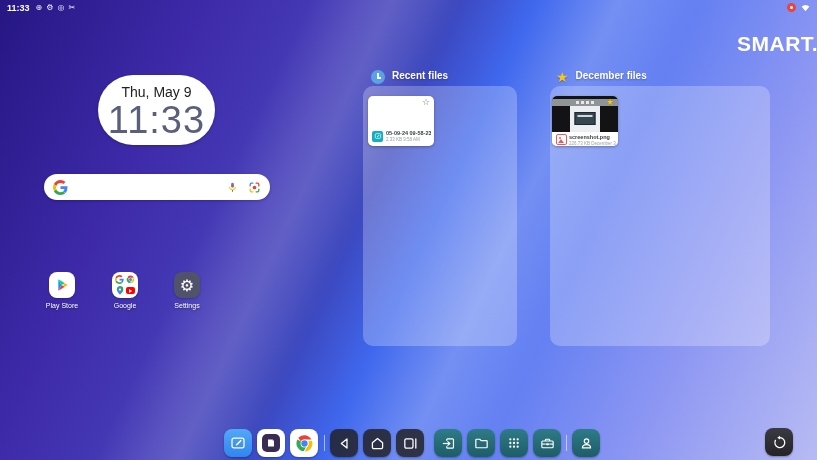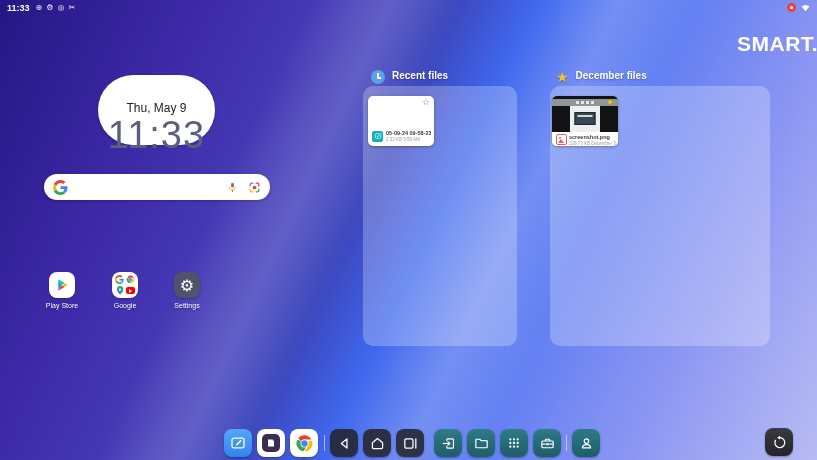--- a/index.html
+++ b/index.html
@@ -18,21 +18,21 @@
   .sb-time{font-size:9px;font-weight:bold;margin-left:7px;}
   .sb-left-icons{display:flex;gap:4px;margin-left:6px;font-size:8px;line-height:15px;opacity:.95;}
   .sb-right{position:absolute;right:6px;top:0;height:15px;display:flex;align-items:center;gap:4px;}
   .rec-dot{width:9px;height:9px;border-radius:50%;background:#e8453c;position:relative;}
   .rec-dot::after{content:"";position:absolute;left:3px;top:3px;width:3px;height:3px;border-radius:50%;background:#fff;}
   
   .smart-logo{position:absolute;top:32px;left:737px;color:#fff;font-size:21px;font-weight:bold;letter-spacing:.5px;}
   
   .clock-widget{position:absolute;left:98px;top:75px;width:117px;height:70px;border-radius:36px;background:#fff;
     box-shadow:0 1px 3px rgba(0,0,0,.25);text-align:center;}
-  .clock-date{font-size:12px;color:#202124;margin-top:26px;}
+  .clock-date{font-size:14px;color:#202124;margin-top:9px;}
   .clock-time{font-size:38px;color:#5b5f7e;line-height:40px;letter-spacing:1px;}
   
   .searchbar{position:absolute;left:44px;top:174px;width:226px;height:26px;border-radius:14px;background:#fff;
     box-shadow:0 1px 3px rgba(0,0,0,.25);display:flex;align-items:center;}
   .searchbar input{border:none;outline:none;flex:1;font-size:10px;background:transparent;min-width:0;}
   .g-logo{width:15px;height:15px;margin-left:9px;margin-right:7px;flex:none;}
   .search-ico{width:13px;height:13px;flex:none;margin-right:9px;}
   
   .home-app{position:absolute;width:56px;text-align:center;}
   .home-app .ic{width:26px;height:26px;border-radius:8px;margin:0 auto;box-shadow:0 1px 2px rgba(0,0,0,.25);

